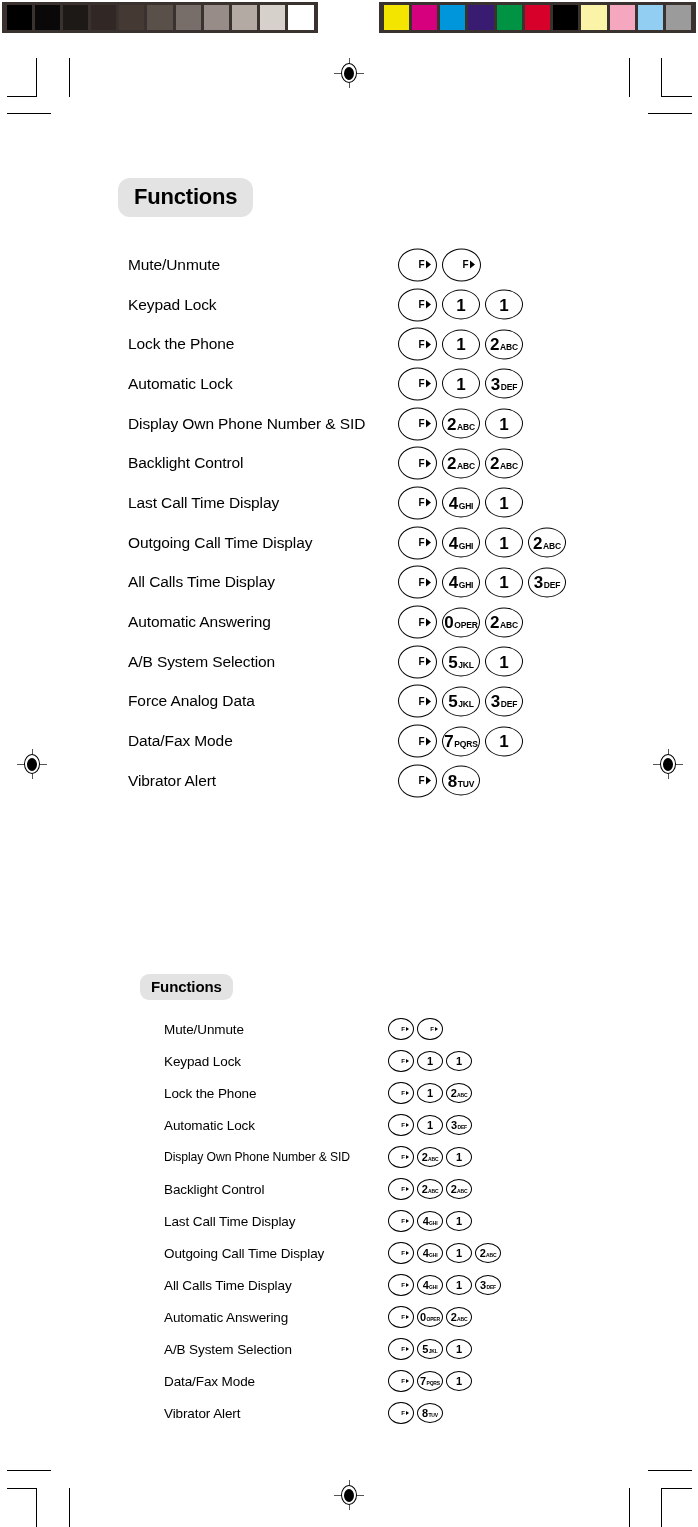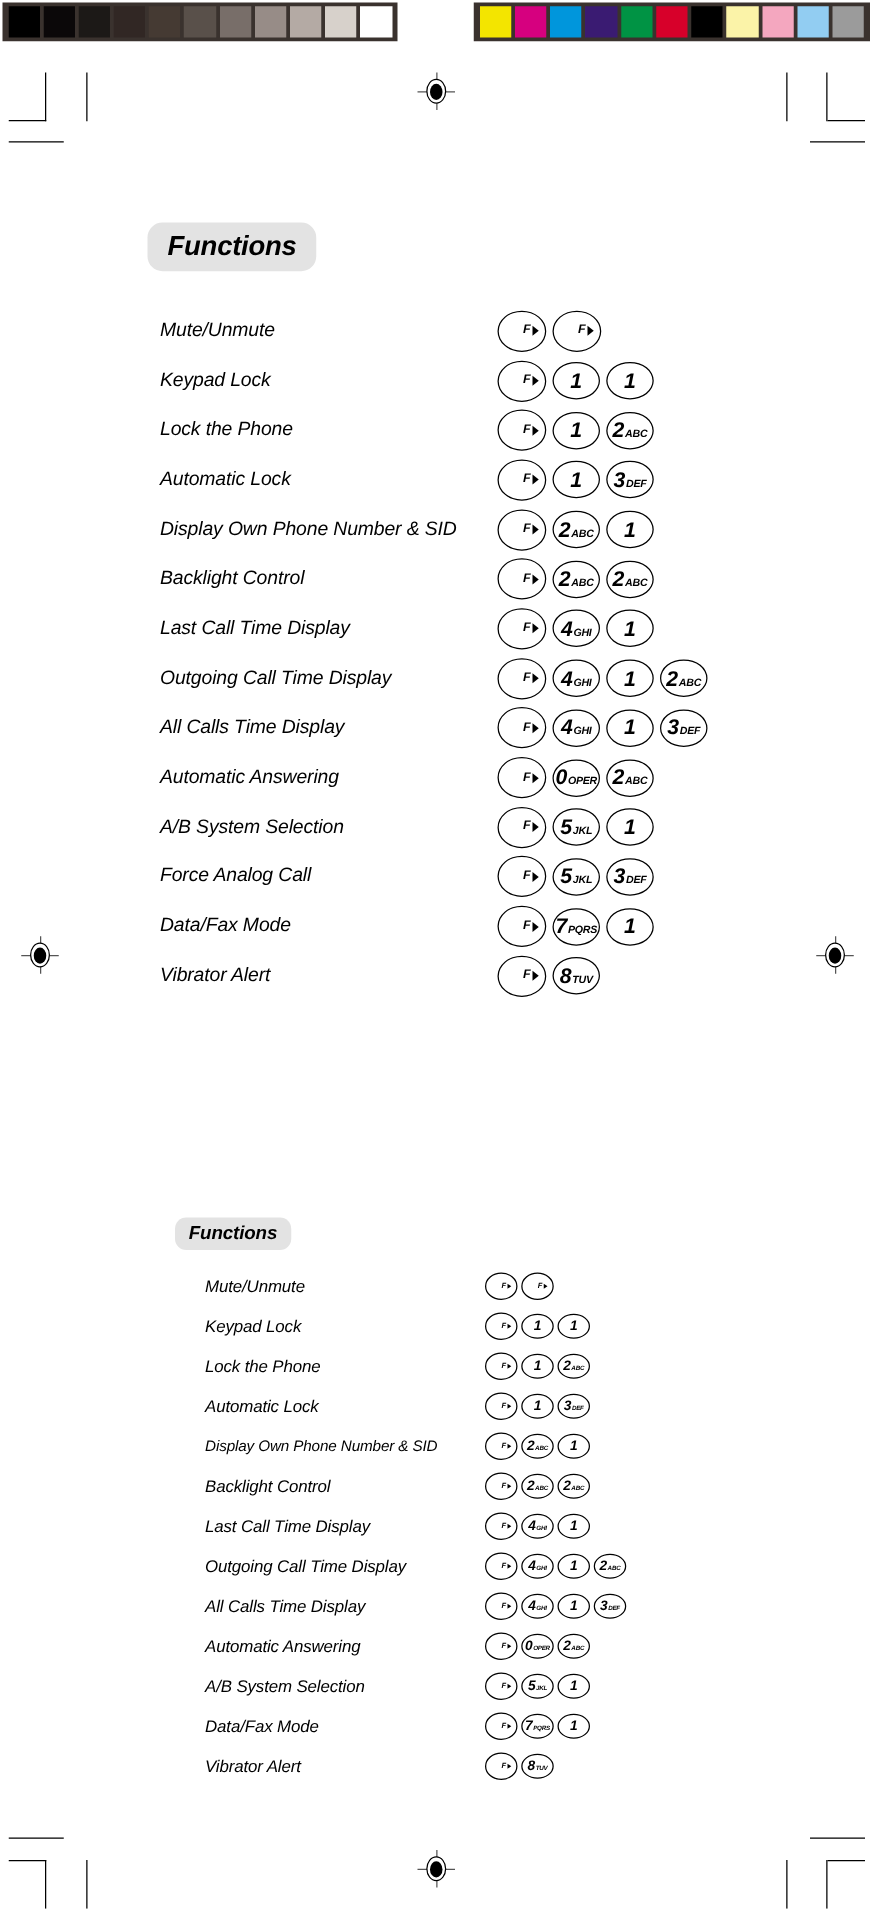--- a/index.html
+++ b/index.html
@@ -61,21 +61,21 @@
     box-sizing: border-box;
   }
   .reg .core {
     position: absolute; left: 10px; top: 8.5px;
     width: 10px; height: 13px;
     background: #000;
     border-radius: 50%;
   }
 
   
-  .section { position: absolute; font-style: italic; }
+  .section { position: absolute; }
 
   .section-title {
     display: inline-block;
     background: #e3e3e3;
     border-radius: 11px;
     font-weight: bold;
     color: #000;
     white-space: nowrap;
   }
 
@@ -531,21 +531,21 @@
             </span>
           </span>
           <span class="key">
             <span class="key-inner">
               <span class="key-digit">1</span>
             </span>
           </span>
         </div>
       </div>
       <div class="func-row">
-        <div class="func-label">Force Analog Call</div>
+        <div class="func-label">Force Analog Data</div>
         <div class="keys">
           <span class="key fkey">
             <span class="key-inner">
               <span class="fk-letter">F</span>
               <span class="fk-tri"></span>
             </span>
           </span>
           <span class="key">
             <span class="key-inner">
               <span class="key-digit">5</span>

